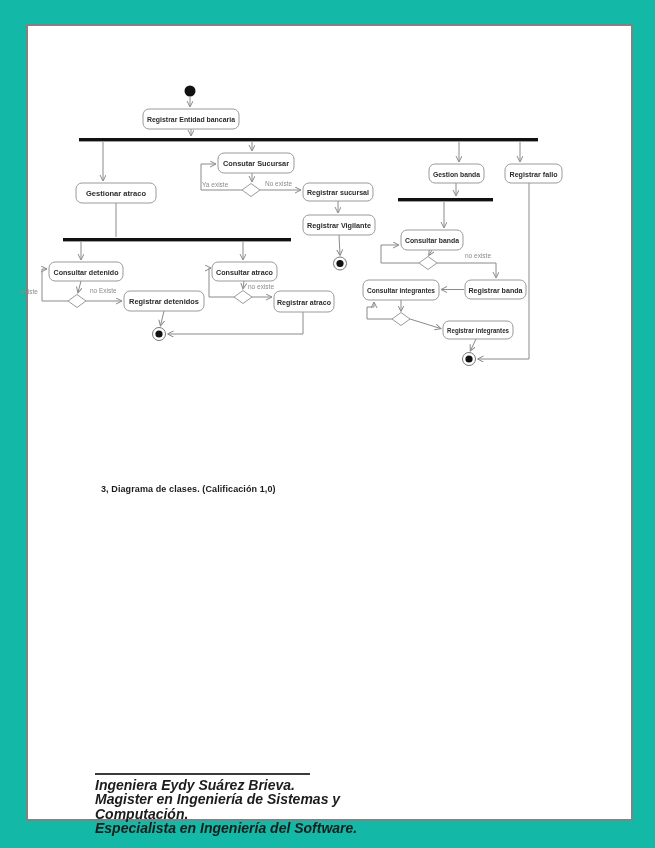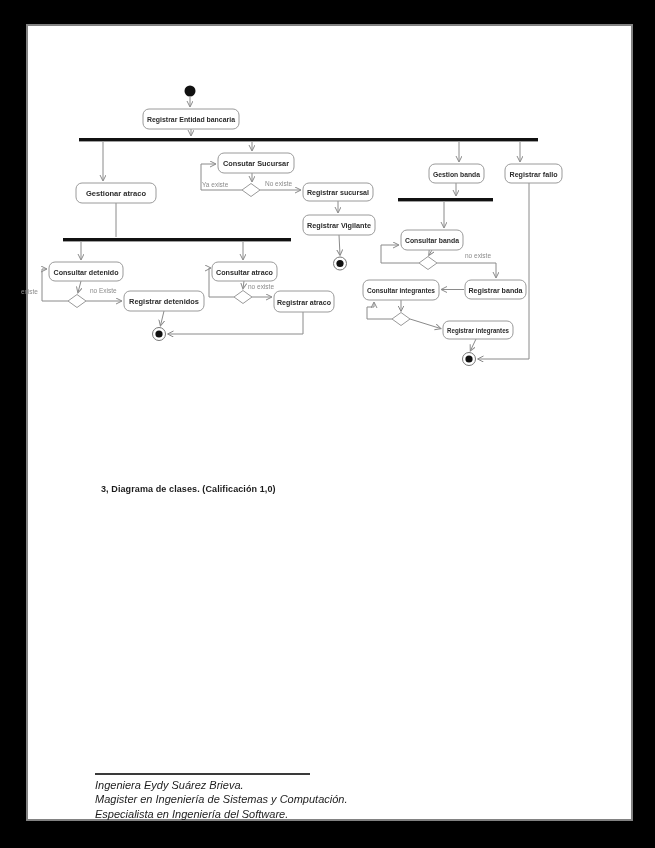--- a/index.html
+++ b/index.html
@@ -1,25 +1,25 @@
 <!DOCTYPE html>
 <html><head>
 <meta charset="utf-8">
 <style>
   html,body{margin:0;padding:0;background:#ffffff;}
-  .canvas{position:relative;width:655px;height:848px;background:#000000;overflow:hidden;
+  .canvas{position:relative;width:655px;height:848px;background:#14b8a6;overflow:hidden;
           font-family:"Liberation Sans",sans-serif;}
   .page{position:absolute;left:26px;top:24px;width:603px;height:793px;background:#ffffff;
         border:2px solid #828282;}
   .diagram-svg{position:absolute;left:0;top:0;}
   .heading{position:absolute;left:73px;top:458px;font-size:9px;font-weight:600;color:#1c1c1c;
            letter-spacing:0.1px;}
   .footnote{position:absolute;left:67px;top:747px;width:330px;color:#1c1c1c;}
   .footnote-rule{width:215px;border-top:2px solid #3a3a3a;margin-bottom:3px;}
-  .footnote-line{font-size:11px;font-style:italic;line-height:14.3px;}
+  .footnote-line{font-size:14px;font-style:italic;line-height:14.3px;font-weight:bold;}
   .act-label{font-size:7px;font-weight:bold;fill:#2b2b2b;text-anchor:middle;
              font-family:"Liberation Sans",sans-serif;}
   .guard-label{font-size:6.5px;fill:#8b8b8b;font-family:"Liberation Sans",sans-serif;}
   .edge{stroke:#8a8a8a;stroke-width:1;fill:none;}
   .act-box{fill:#ffffff;stroke:#9a9a9a;stroke-width:1;}
   .decision{fill:#ffffff;stroke:#9a9a9a;stroke-width:1;}
   .fork-bar{fill:#111111;}
 </style>
 </head>
 <body>

